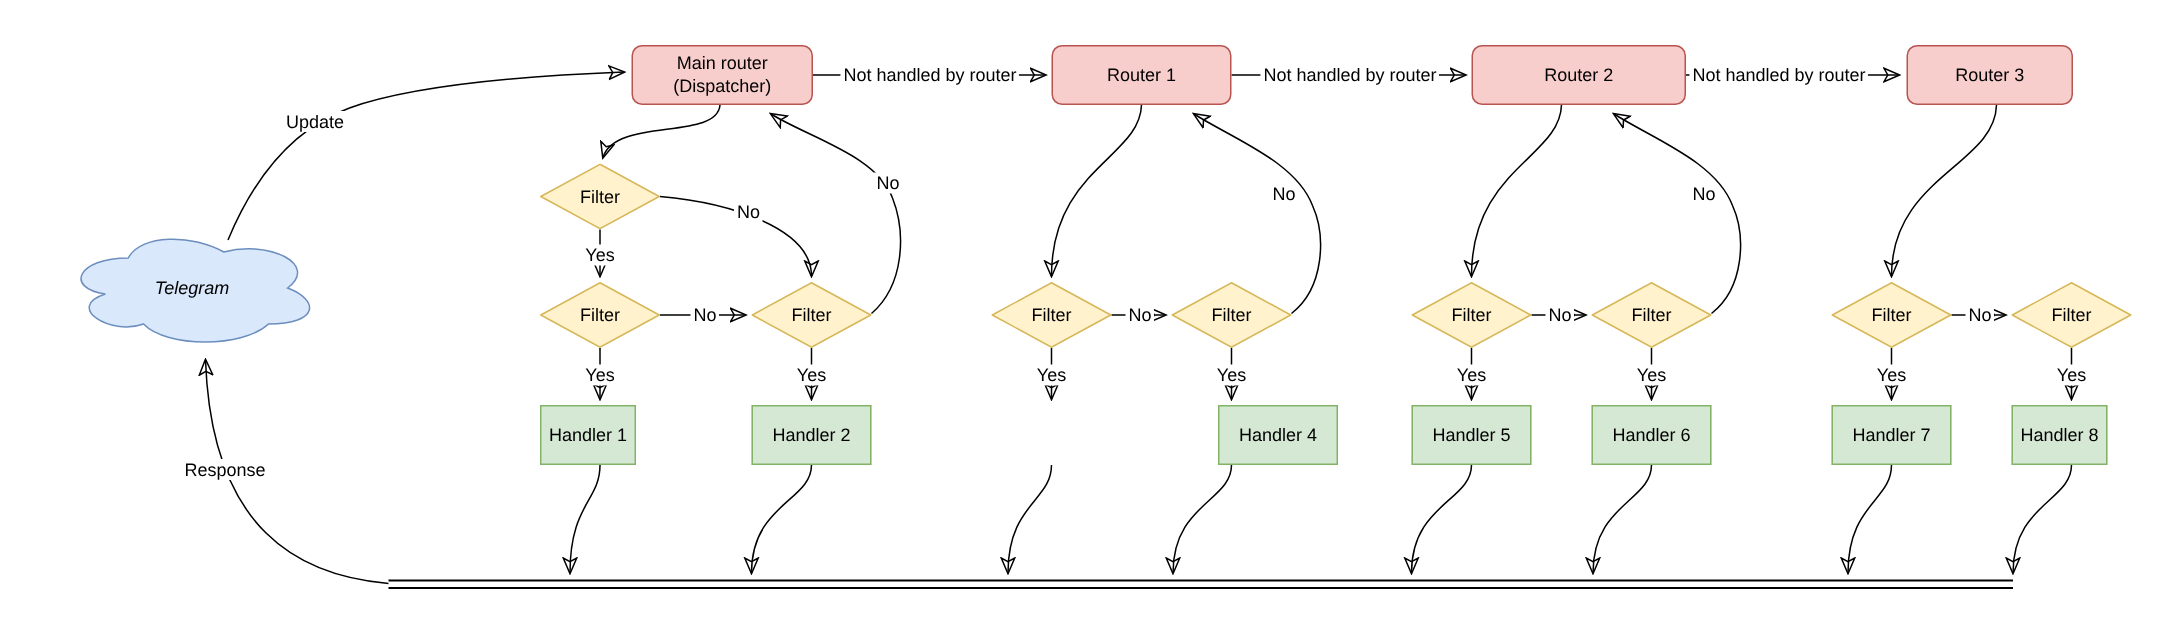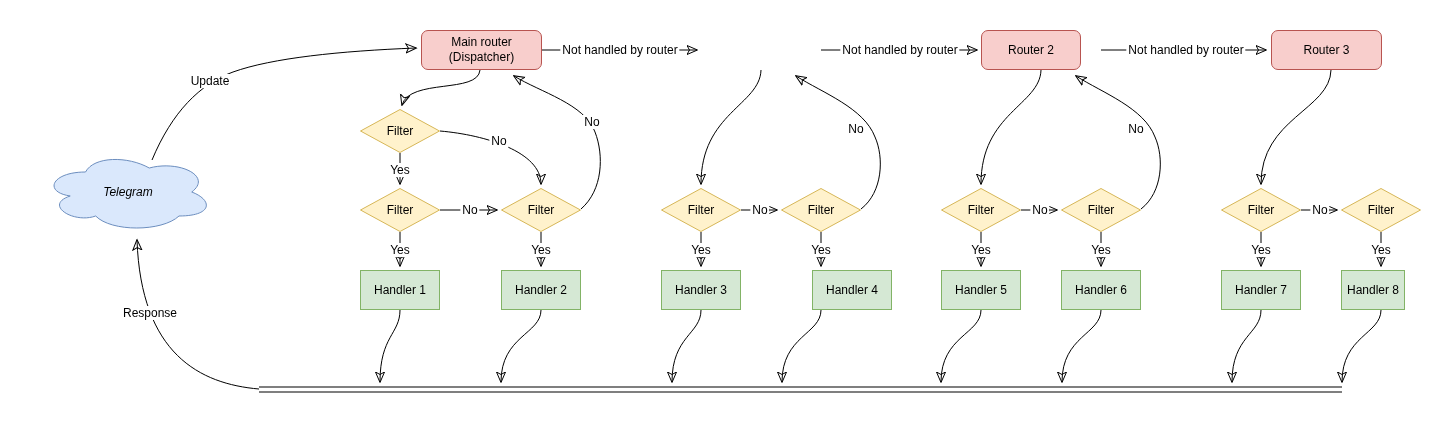--- a/index.html
+++ b/index.html
@@ -91,21 +91,24 @@
     </svg>
     <span>Telegram</span>
   </div>
 
   <div class="node rnode" style="left:421px;top:30px;width:121px;height:40px;">
     <span>
       <span class="two">Main router</span>
       <span class="two">(Dispatcher)</span>
     </span>
   </div>
-  <div class="node rnode" style="left:981px;top:30px;width:100px;height:40px;">
+  <div class="node rnode" style="left:701px;top:30px;width:120px;height:40px;">
+    <span>Router 1</span>
+  </div>
+  <div class="node rnode" style="left:981px;top:30px;width:143px;height:40px;">
     <span>Router 2</span>
   </div>
   <div class="node rnode" style="left:1271px;top:30px;width:111px;height:40px;">
     <span>Router 3</span>
   </div>
 
   <div class="node dnode" style="left:360px;top:109px;width:80px;height:44px;">
     <svg width="80" height="44" viewBox="0 0 80 44">
         <polygon points="40,0.5 79.5,22 40,43.5 0.5,22" fill="#fff2cc"></polygon>
       </svg>
@@ -154,28 +157,25 @@
       </svg>
     <span>Filter</span>
   </div>
   <div class="node dnode" style="left:1341px;top:188px;width:80px;height:44px;">
     <svg width="80" height="44" viewBox="0 0 80 44">
         <polygon points="40,0.5 79.5,22 40,43.5 0.5,22" fill="#fff2cc"></polygon>
       </svg>
     <span>Filter</span>
   </div>
 
-  <div class="node hnode" style="left:360px;top:270px;width:80px;height:40px;">
+  <div class="node hnode" style="left:360px;top:270px;width:64px;height:40px;">
     <span>Handler 1</span>
     </div>
   <div class="node hnode" style="left:501px;top:270px;width:80px;height:40px;">
     <span>Handler 2</span>
-    </div>
-  <div class="node hnode" style="left:661px;top:270px;width:80px;height:40px;">
-    <span>Handler 3</span>
     </div>
   <div class="node hnode" style="left:781px;top:270px;width:80px;height:40px;margin-left:31px;">
     <span>Handler 4</span>
     </div>
   <div class="node hnode" style="left:941px;top:270px;width:80px;height:40px;">
     <span>Handler 5</span>
     </div>
   <div class="node hnode" style="left:1061px;top:270px;width:80px;height:40px;">
     <span>Handler 6</span>
     </div>

